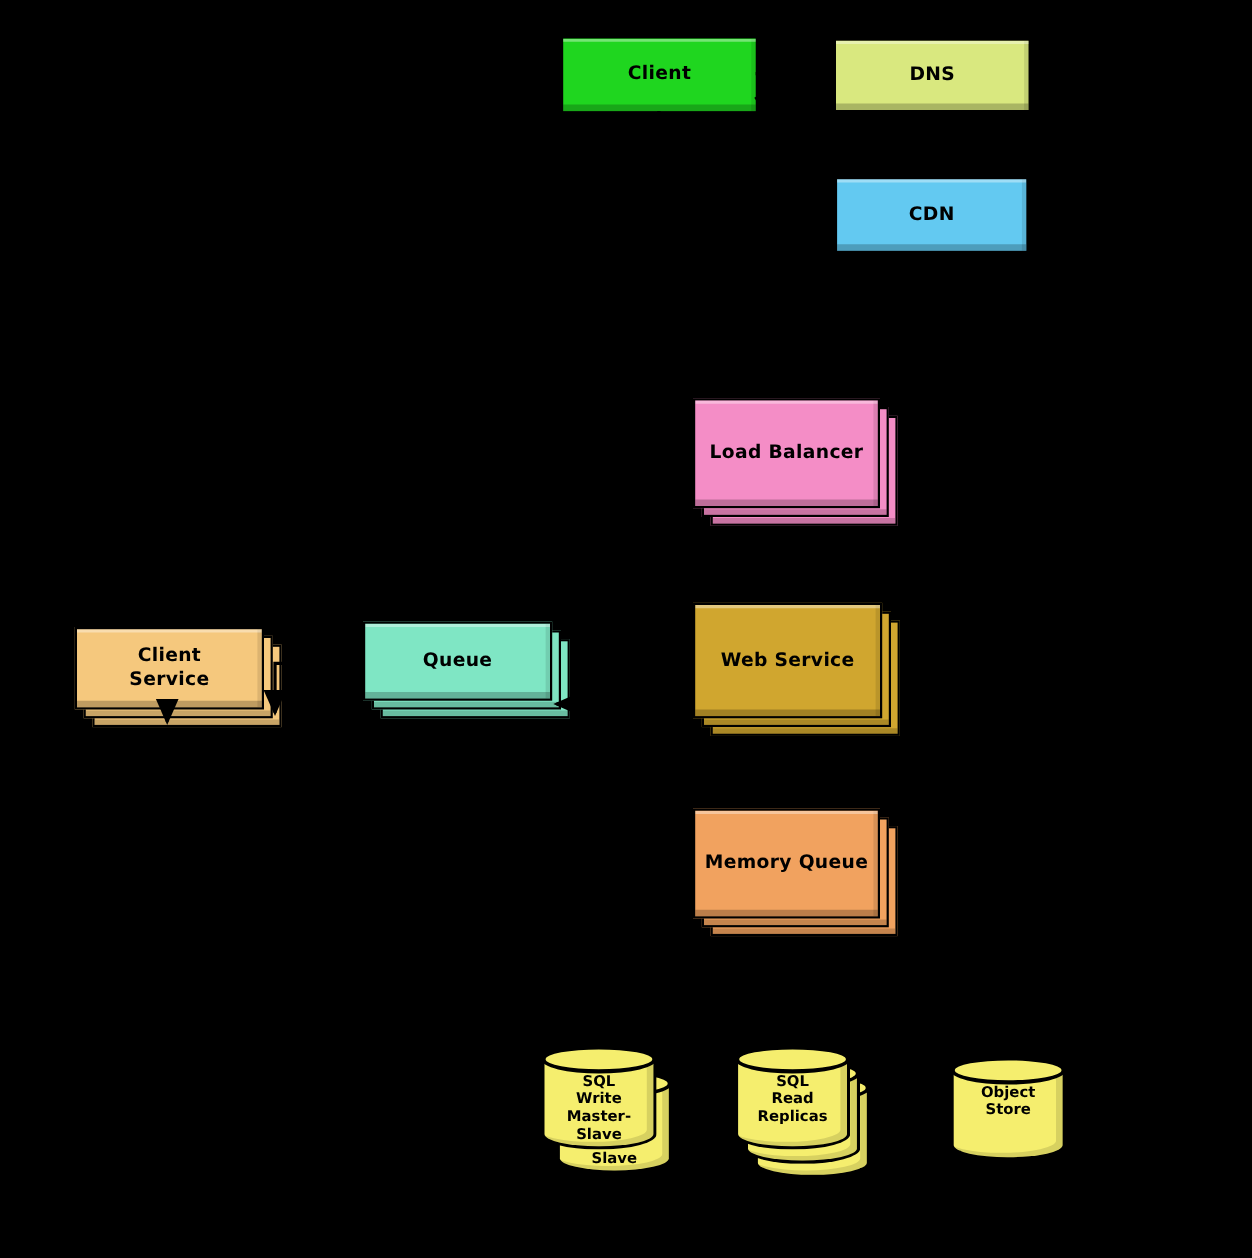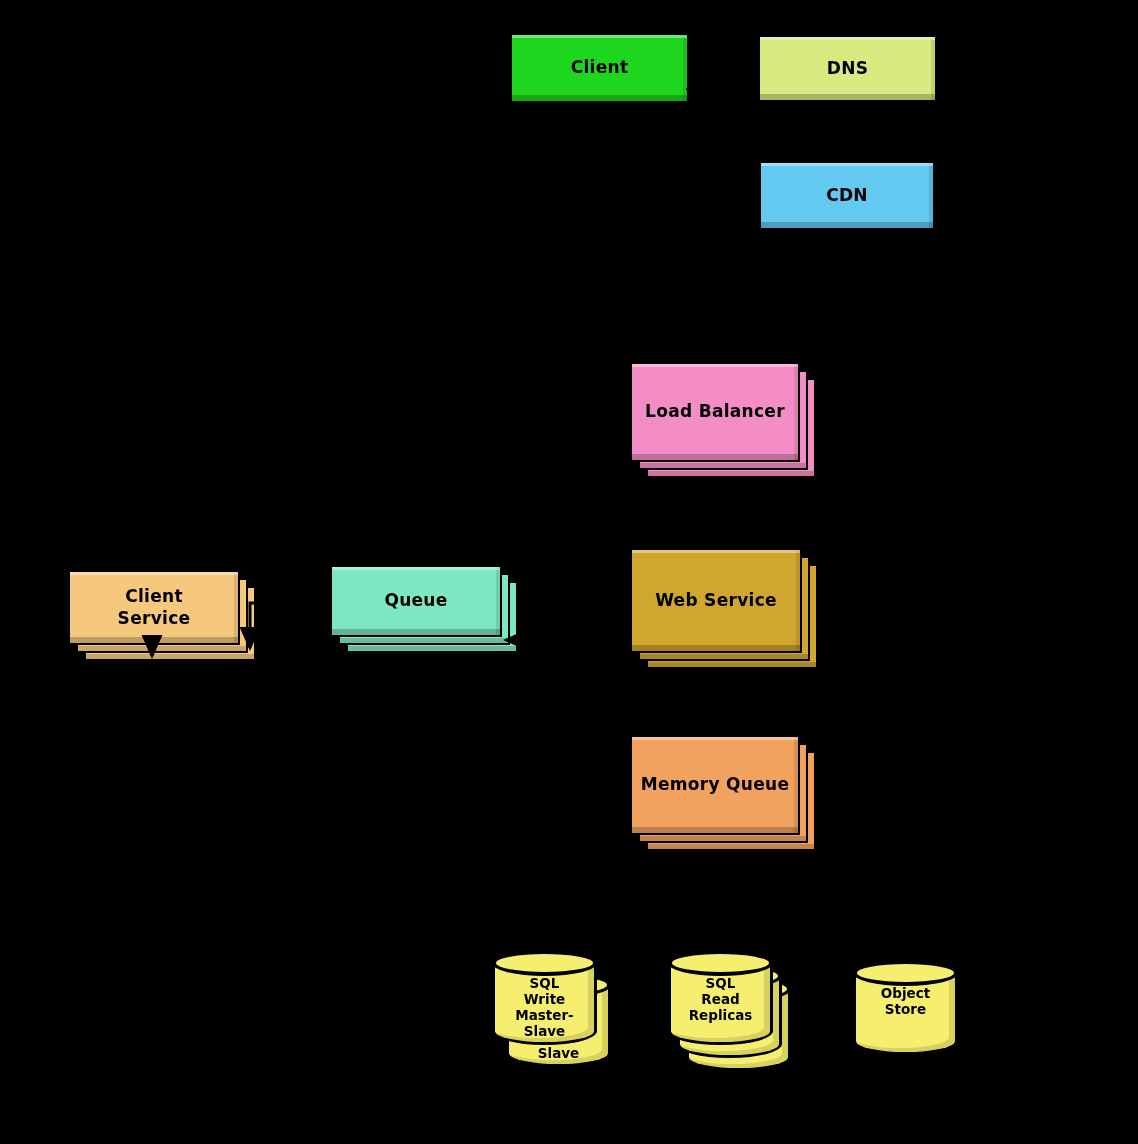--- a/index.html
+++ b/index.html
@@ -162,21 +162,21 @@
     <div class="cyl" style="left:0;top:0;">
       <div class="cyl-body"></div>
       <div class="cyl-lid"></div>
       <div class="cyl-label">SQL
 Read
 Replicas</div>
     </div>
   </div>
 
   <div class="node cylgroup" style="left: 848px; top: 960px; --cw: 105px; --ch: 95px; --node-color: #f5ee6e;">
-    <div class="cyl" style="left:5px;top:0;">
+    <div class="cyl" style="left:16px;top:0;">
       <div class="cyl-body"></div>
       <div class="cyl-lid"></div>
       <div class="cyl-label">Object
 Store</div>
     </div>
   </div>
 
   <svg id="connectors" width="1138" height="1144" viewBox="0 0 1138 1144">
     <defs>
       <marker id="arrow" markerWidth="10" markerHeight="8" refX="7" refY="3.5" orient="auto">

